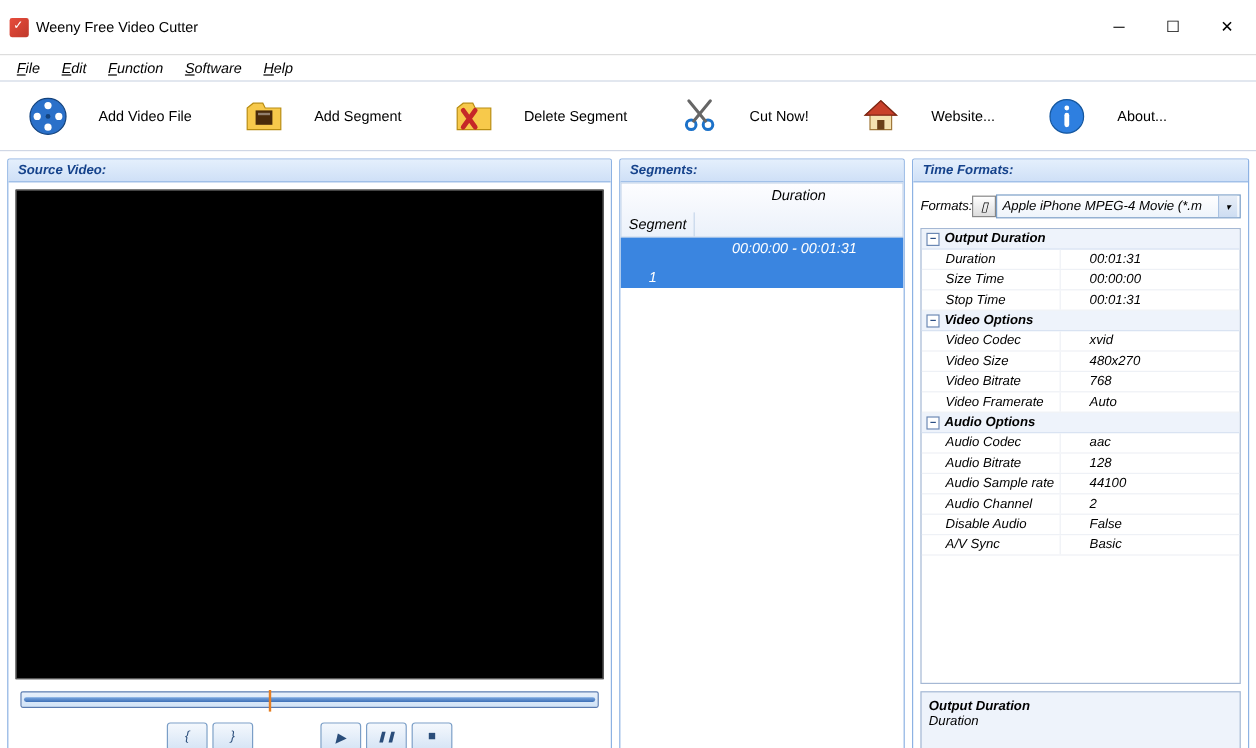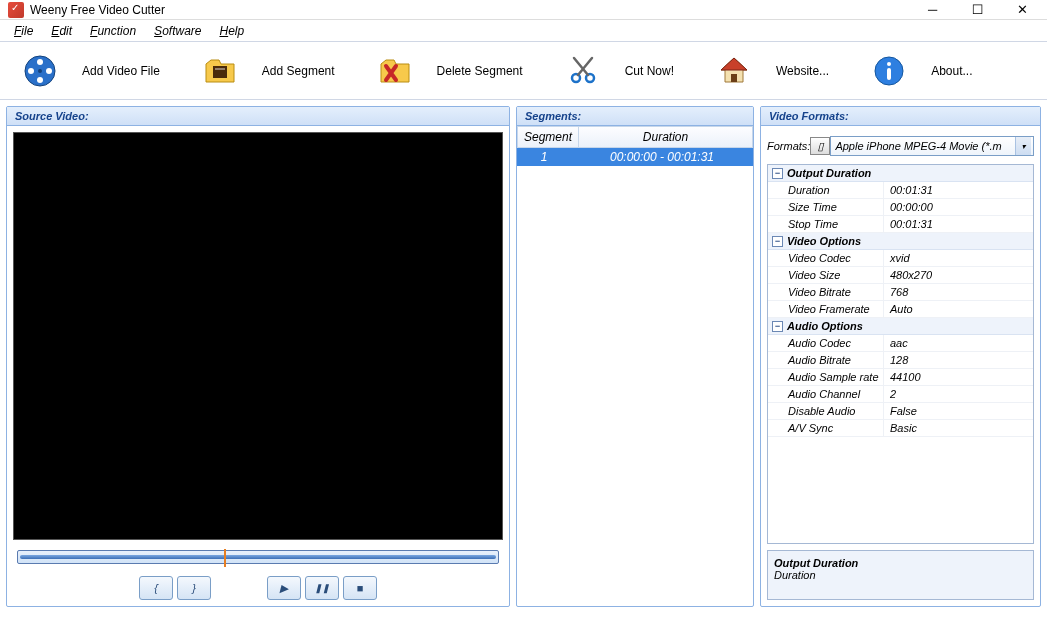--- a/index.html
+++ b/index.html
@@ -1,17 +1,17 @@
 <!DOCTYPE html>
 <html><head>
 <meta charset="utf-8">
 <style>
 * { box-sizing: border-box; margin: 0; padding: 0; }
 body { font-family: "Segoe UI", Tahoma, sans-serif; font-size: 12px; background: #fff; overflow: hidden; }
-.titlebar { height: 20px; display: flex; align-items: center; padding: 0 2px; border-bottom: 1px solid #ddd; }
+.titlebar { height: 46px; display: flex; align-items: center; padding: 0 2px; border-bottom: 1px solid #ddd; }
 .titlebar-icon { width: 16px; height: 16px; background: linear-gradient(135deg,#e74c3c,#c0392b); border-radius: 2px; margin: 0 6px; position: relative; }
 .titlebar-icon::after { content:"✓"; color:#fff; font-size:10px; position:absolute; left:3px; top:0; }
 .titlebar-title { flex: 0 0 auto; font-size: 12px; }
 .titlebar-spacer { flex: 1; }
 .win-btn { width: 45px; height: 29px; display:flex; align-items:center; justify-content:center; font-size:13px; cursor:pointer; }
 
 .menubar { height: 22px; display:flex; align-items:center; padding: 0 6px; gap:2px; border-bottom:1px solid #d0d7e5; }
 .menuitem { padding: 2px 8px; cursor:pointer;font-style:italic; }
 .menuitem .accel { text-decoration: underline; }
 
@@ -31,38 +31,38 @@
 .timeline-fill { position:absolute; left:2px; right:2px; top:4px; height:4px; background:linear-gradient(#7aa7e0,#3d6fb6); border-radius:2px; }
 .timeline-marker { position:absolute; top:-2px; width:2px; height:18px; background:#e67e22; left:43%; }
 .controls { display:flex; justify-content:center; gap:8px; margin-top:8px; }
 .ctrl-group { display:flex; gap:4px; }
 .cbtn { width:34px; height:24px; border:1px solid #7a9ec7; border-radius:3px; background:linear-gradient(#f4f8fd,#d5e4f5); cursor:pointer; display:flex; align-items:center; justify-content:center; font-size:11px; color:#2a4d7a; }
 
 .segments { flex: 0 0 238px; }
 .seg-head { display:flex; background:linear-gradient(#fdfdff,#ebf1fa); border:1px solid #c6d6ea; }
 .seg-head div { padding:3px 6px; border-right:1px solid #c6d6ea; text-align:center; }
 .seg-head div:last-child { border-right:none; }
-.seg-col-n { flex:0 0 54px; }
+.seg-col-n { flex:0 0 54px;margin-top:24px; }
 .seg-col-d { flex:1; }
 .seg-row { display:flex; color:#fff; background:#3a85e0; }
 .seg-row div { padding:2px 6px; text-align:center; }
 
 .formats { flex: 1; min-width:0; }
 .fmt-top { display:flex; align-items:center; gap:0; padding:4px 0 8px; }
 .fmt-label { font-size:11px; }
 .fmt-icon { width:20px; height:18px; border:1px solid #888; background:linear-gradient(#fff,#ddd); display:flex; align-items:center; justify-content:center; font-size:11px; }
 .fmt-select { flex:1; height:20px; border:1px solid #7a9ec7; background:linear-gradient(#fff,#eef4fb); display:flex; align-items:center; padding:0 4px; font-size:11px; overflow:hidden; white-space:nowrap; cursor:pointer; position:relative; }
 .fmt-select .chev { position:absolute; right:2px; top:0; bottom:0; width:16px; display:flex; align-items:center; justify-content:center; background:linear-gradient(#e8eef7,#cdddf2); border-left:1px solid #a9c2e2; font-size:8px; }
 
 .propgrid { flex:1; border:1px solid #a5b8d4; overflow:auto; font-size:11px; background:#fff; }
 .pg-section-row { display:flex; align-items:center; background:#eef3fb; border-bottom:1px solid #d9e3f2; padding:2px 4px; gap:4px; font-weight:bold; }
 .pg-toggle { width:11px; height:11px; border:1px solid #6b88b4; background:#fff; display:flex; align-items:center; justify-content:center; font-size:9px; line-height:1; color:#2d4f85; cursor:pointer; }
 .pg-row { display:flex; border-bottom:1px solid #eef1f6; }
 .pg-key { flex:0 0 116px; padding:2px 4px 2px 20px; border-right:1px solid #eef1f6; white-space:nowrap; overflow:hidden; text-overflow:ellipsis; }
-.pg-val { flex:1; padding:2px 6px; }
+.pg-val { flex:1; padding:2px 6px;margin-left:18px; }
 
 .desc-box { border:1px solid #a5b8d4; margin-top:6px; padding:6px; font-size:11px; background:#eef3fb; height:50px; }
 .desc-title { font-weight:bold; }
 
 svg { display:block; }
 </style>
 </head>
 <body>
 
 <div class="titlebar">
@@ -194,21 +194,21 @@
       <div id="seg-rows">
           <div class="seg-row">
             <div class="seg-col-n">1</div>
             <div class="seg-col-d">00:00:00 - 00:01:31</div>
           </div>
         </div>
     </div>
   </div>
 
   <div class="panel formats">
-    <div class="panel-header">Video Formats:</div>
+    <div class="panel-header">Time Formats:</div>
     <div class="panel-body">
       <div class="fmt-top">
         <span class="fmt-label">Formats:</span>
         <div class="fmt-icon">▯</div>
         <div class="fmt-select">
           <span>Apple iPhone MPEG-4 Movie (*.m</span>
           <div class="chev">▾</div>
         </div>
       </div>
       <div class="propgrid" id="propgrid">

